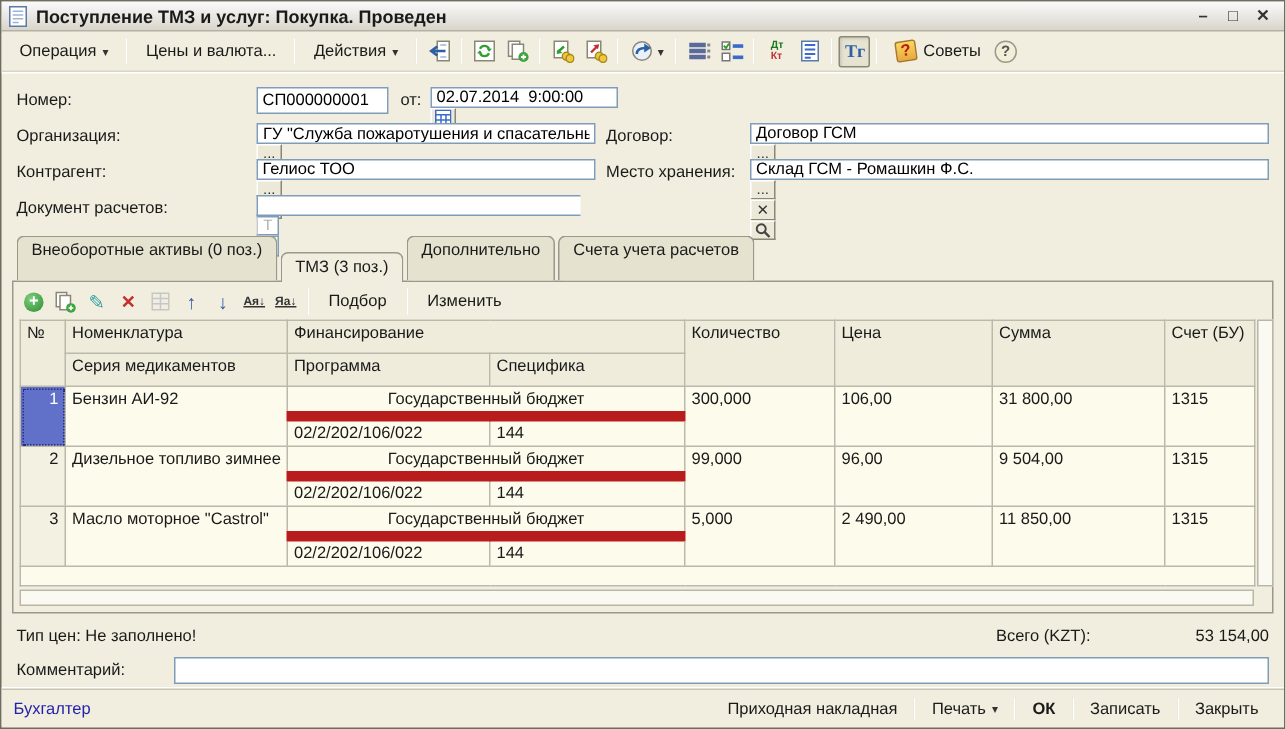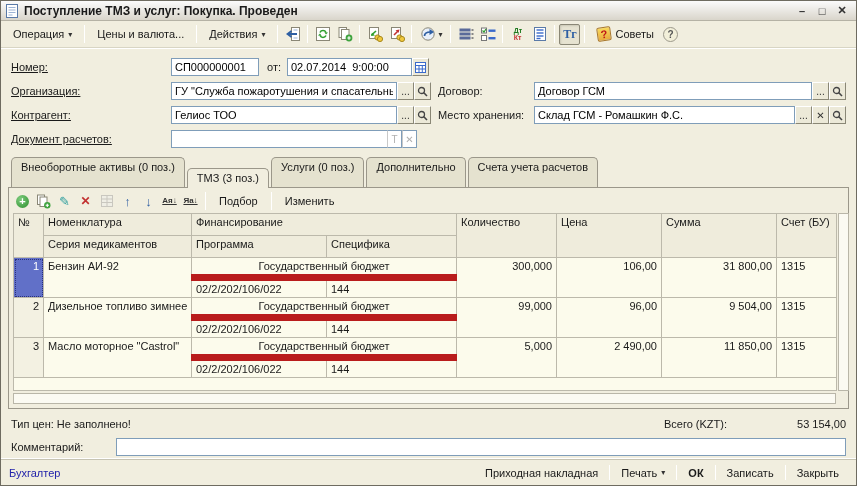--- a/index.html
+++ b/index.html
@@ -33,26 +33,26 @@
   .help-circle { width:15px; height:15px; border-radius:50%; border:1px solid #9C998B;
                  background:#F2EFD9; color:#555; font-weight:bold; font-size:10px;
                  display:flex; align-items:center; justify-content:center; }
   .advice-ic { width:14px; height:14px; background:linear-gradient(#F8D95C,#E8A93C); border:1px solid #A8772A;
                color:#C01818; font-weight:bold; font-size:11px; display:flex; align-items:center;
                justify-content:center; transform:rotate(-8deg); border-radius:2px; }
 
   
   .fields { padding:7px 10px 4px 10px; flex:0 0 auto; }
   .frow { display:flex; align-items:center; height:24px; }
-  .flabel { width:160px; color:#1a1a1a;text-decoration:underline; }
+  .flabel { width:160px; color:#1a1a1a; }
   .rlabel { width:96px; }
   .right-part { display:flex; align-items:center; flex:1; margin-left:7px; }
   input.fld { height:18px; border:1px solid #7F9DB9; background:#fff; font-family:inherit;
               font-size:11px; padding:0 3px; }
-  .grp { display:flex; align-items:stretch; height:18px; }
+  .grp { display:flex; align-items:stretch; height:18px;flex-direction:column; }
   .btn3d { width:17px; border:1px solid; border-color:#FFFFFF #8A8776 #8A8776 #FFFFFF;
            background:#ECE9D8; font-size:10px; color:#333; display:flex; align-items:center;
            justify-content:center; }
   .inline-flat { width:15px; background:#fff; border:1px solid #7F9DB9; border-left:1px solid #C9C9C9;
                  color:#B0B0B0; font-size:10px; display:flex; align-items:center; justify-content:center;}
 
   
   .tabs { display:flex; margin:2px 0 0 10px; position:relative; z-index:2; gap:2px; }
   .tab { border:1px solid #9B978A; border-bottom:none; border-radius:5px 5px 0 0;
          background:#E5E2CF; padding:3px 9px 2px 9px; white-space:nowrap; }
@@ -71,21 +71,21 @@
   
   .table-zone { display:grid; grid-template-columns:823px 11px; grid-template-rows:auto 11px; gap:2px; }
   table.grid { border-collapse:collapse; table-layout:fixed; width:823px; background:#FCFBEC; }
   table.grid th, table.grid td { border:1px solid #BCB9AB; font-weight:normal; font-size:11px;
         padding:2px 4px; overflow:hidden; white-space:nowrap; text-overflow:clip; }
   table.grid th { background:#EFECDC; text-align:left; vertical-align:top; }
   th.numh { background:#D8D4B9; }
   td { vertical-align:top; background:#FCFBEC; }
   td.numc { background:#F3F1E2; text-align:right; padding-right:5px;}
   td.numc.sel { background:#6170C8; color:#fff; outline:1px dotted #28307E; outline-offset:-2px; text-align:right;}
-  td.r { text-align:right; }
+  td.r { }
   td.nomw { white-space:normal; }
   tr.lineA td.fin { border-bottom:7px solid #b91c1c;text-align:center; }
   .vscroll { border:1px solid #B9B6A8; background:#FBFAF2; }
   .hscroll { border:1px solid #B9B6A8; background:#FBFAF2; }
   .corner { background:transparent; }
 
   
   .footer { padding:4px 10px 0 10px; flex:1 1 auto; }
   .foot-row1 { display:flex; align-items:center; height:22px; }
   .price-type { flex:1; }
@@ -321,21 +321,20 @@
         <input class="fld" style="width: 216px; border-right: none;" value="">
         <span class="inline-flat">T</span>
         <span class="inline-flat">✕</span>
       </span>
     </div>
   </div>
 
   <div class="tabs">
     <span class="tab">Внеоборотные активы (0 поз.)</span>
     <span class="tab active">ТМЗ (3 поз.)</span>
-    <span class="tab">Услуги (0 поз.)</span>
     <span class="tab">Дополнительно</span>
     <span class="tab">Счета учета расчетов</span>
   </div>
 
   <div class="panel">
     <div class="grid-toolbar">
       <span class="gt-btn">
         <span class="circle-green">+</span>
       </span>
       <span class="gt-btn">

